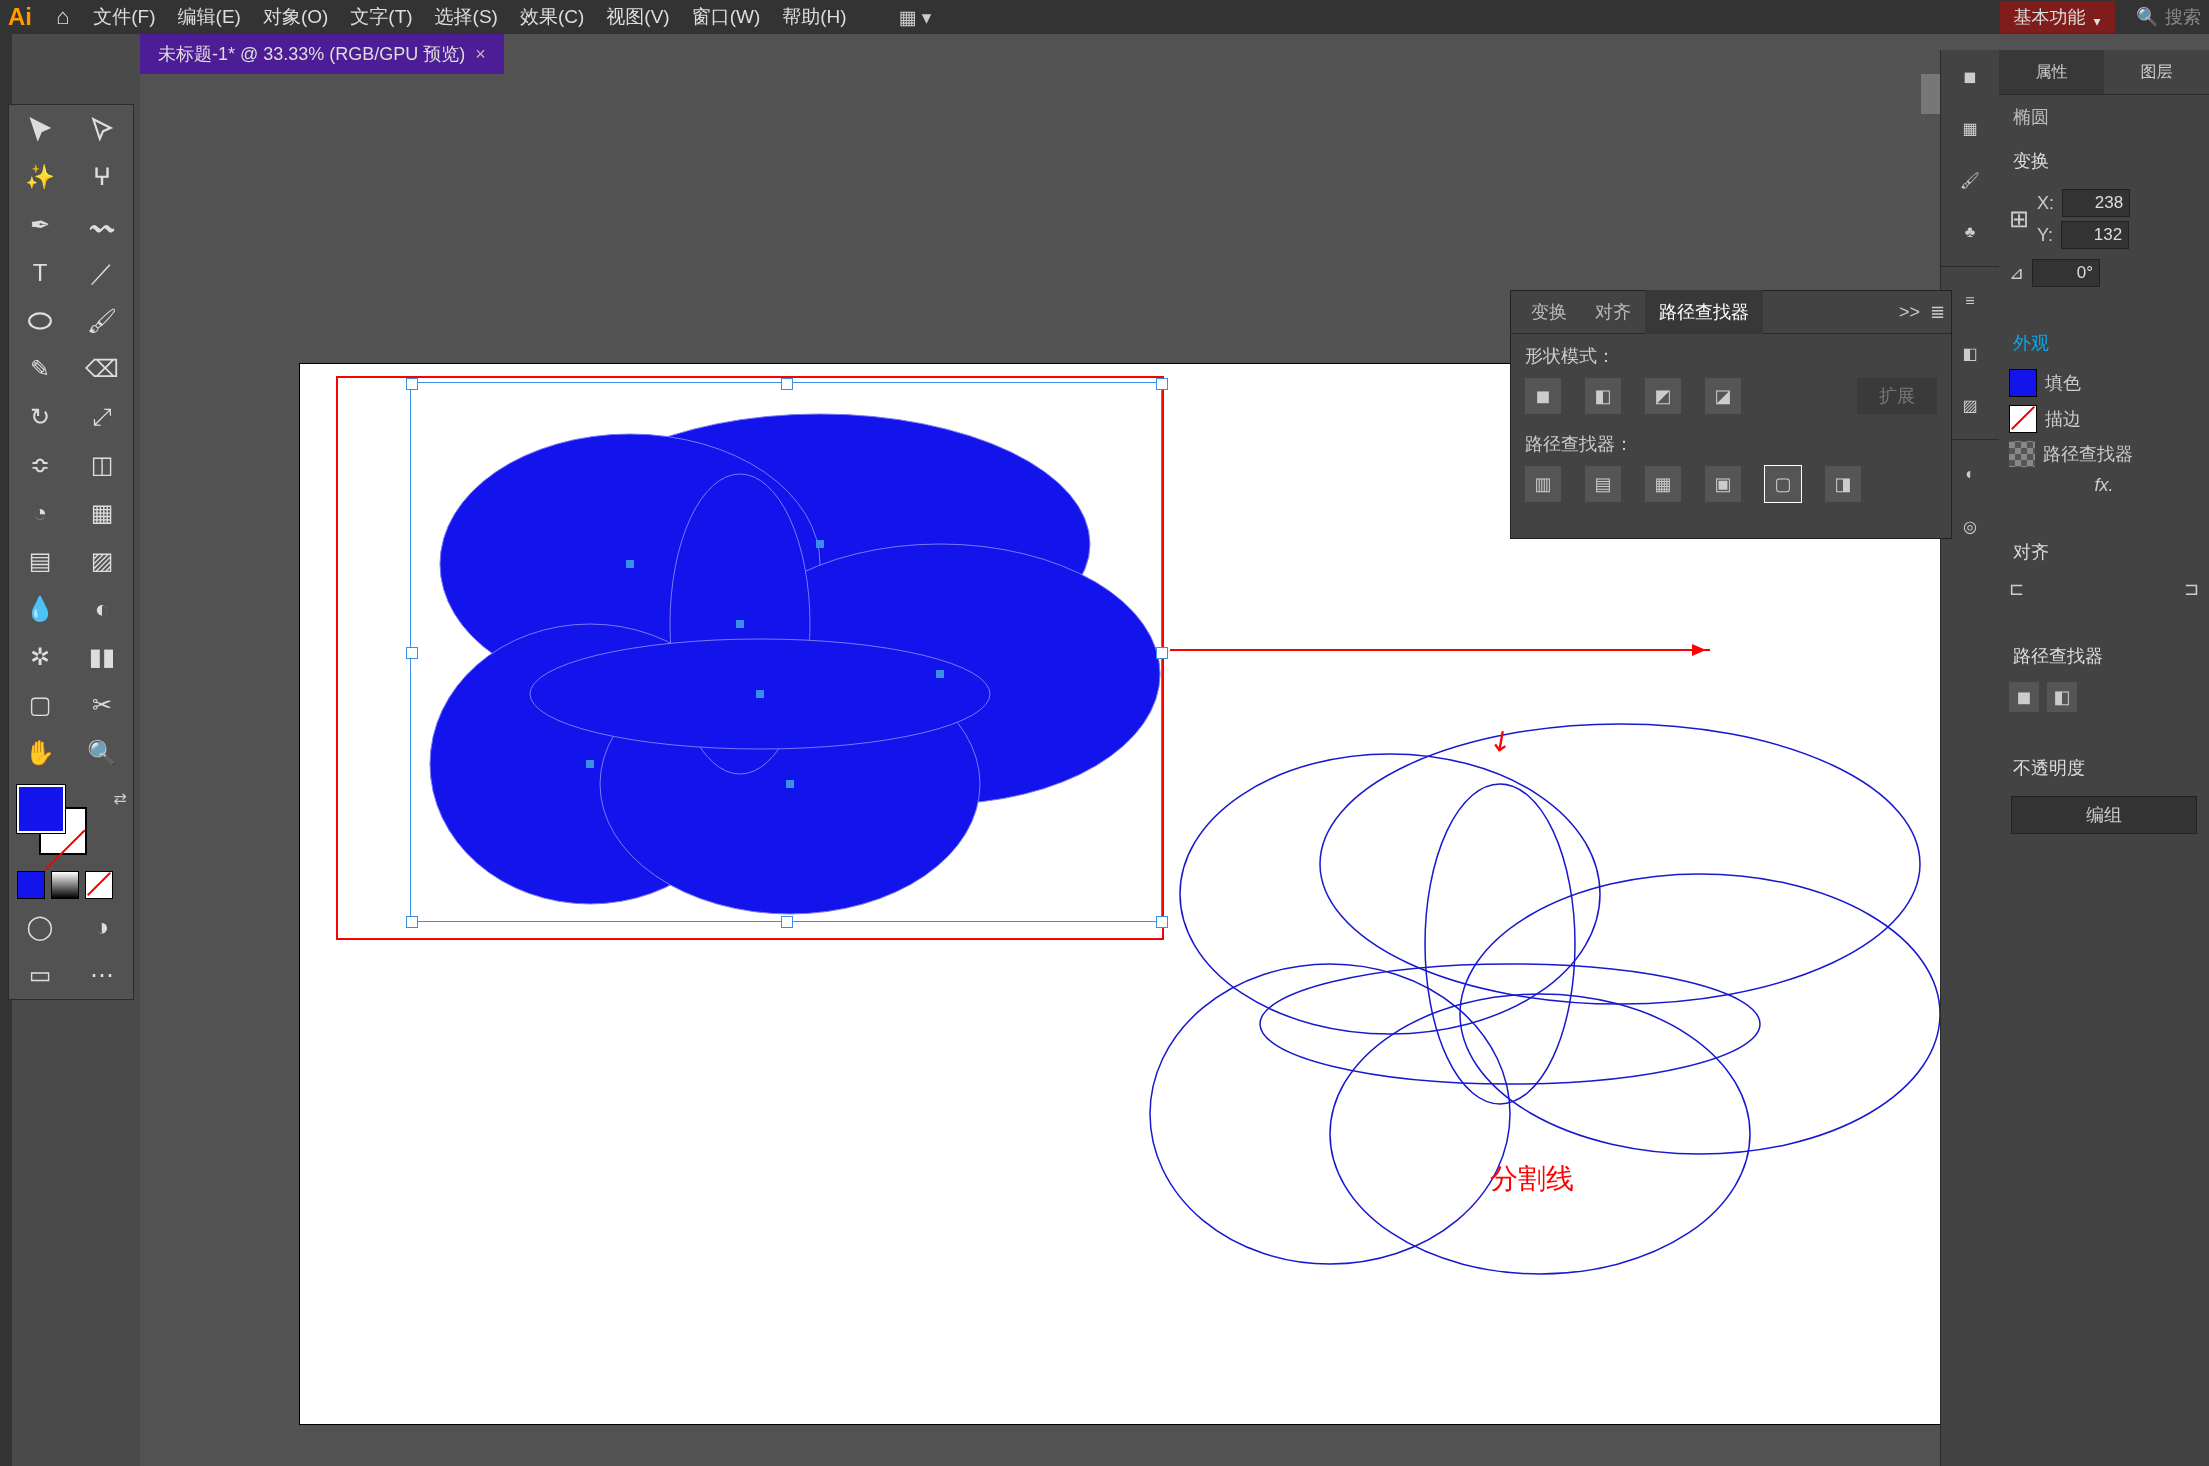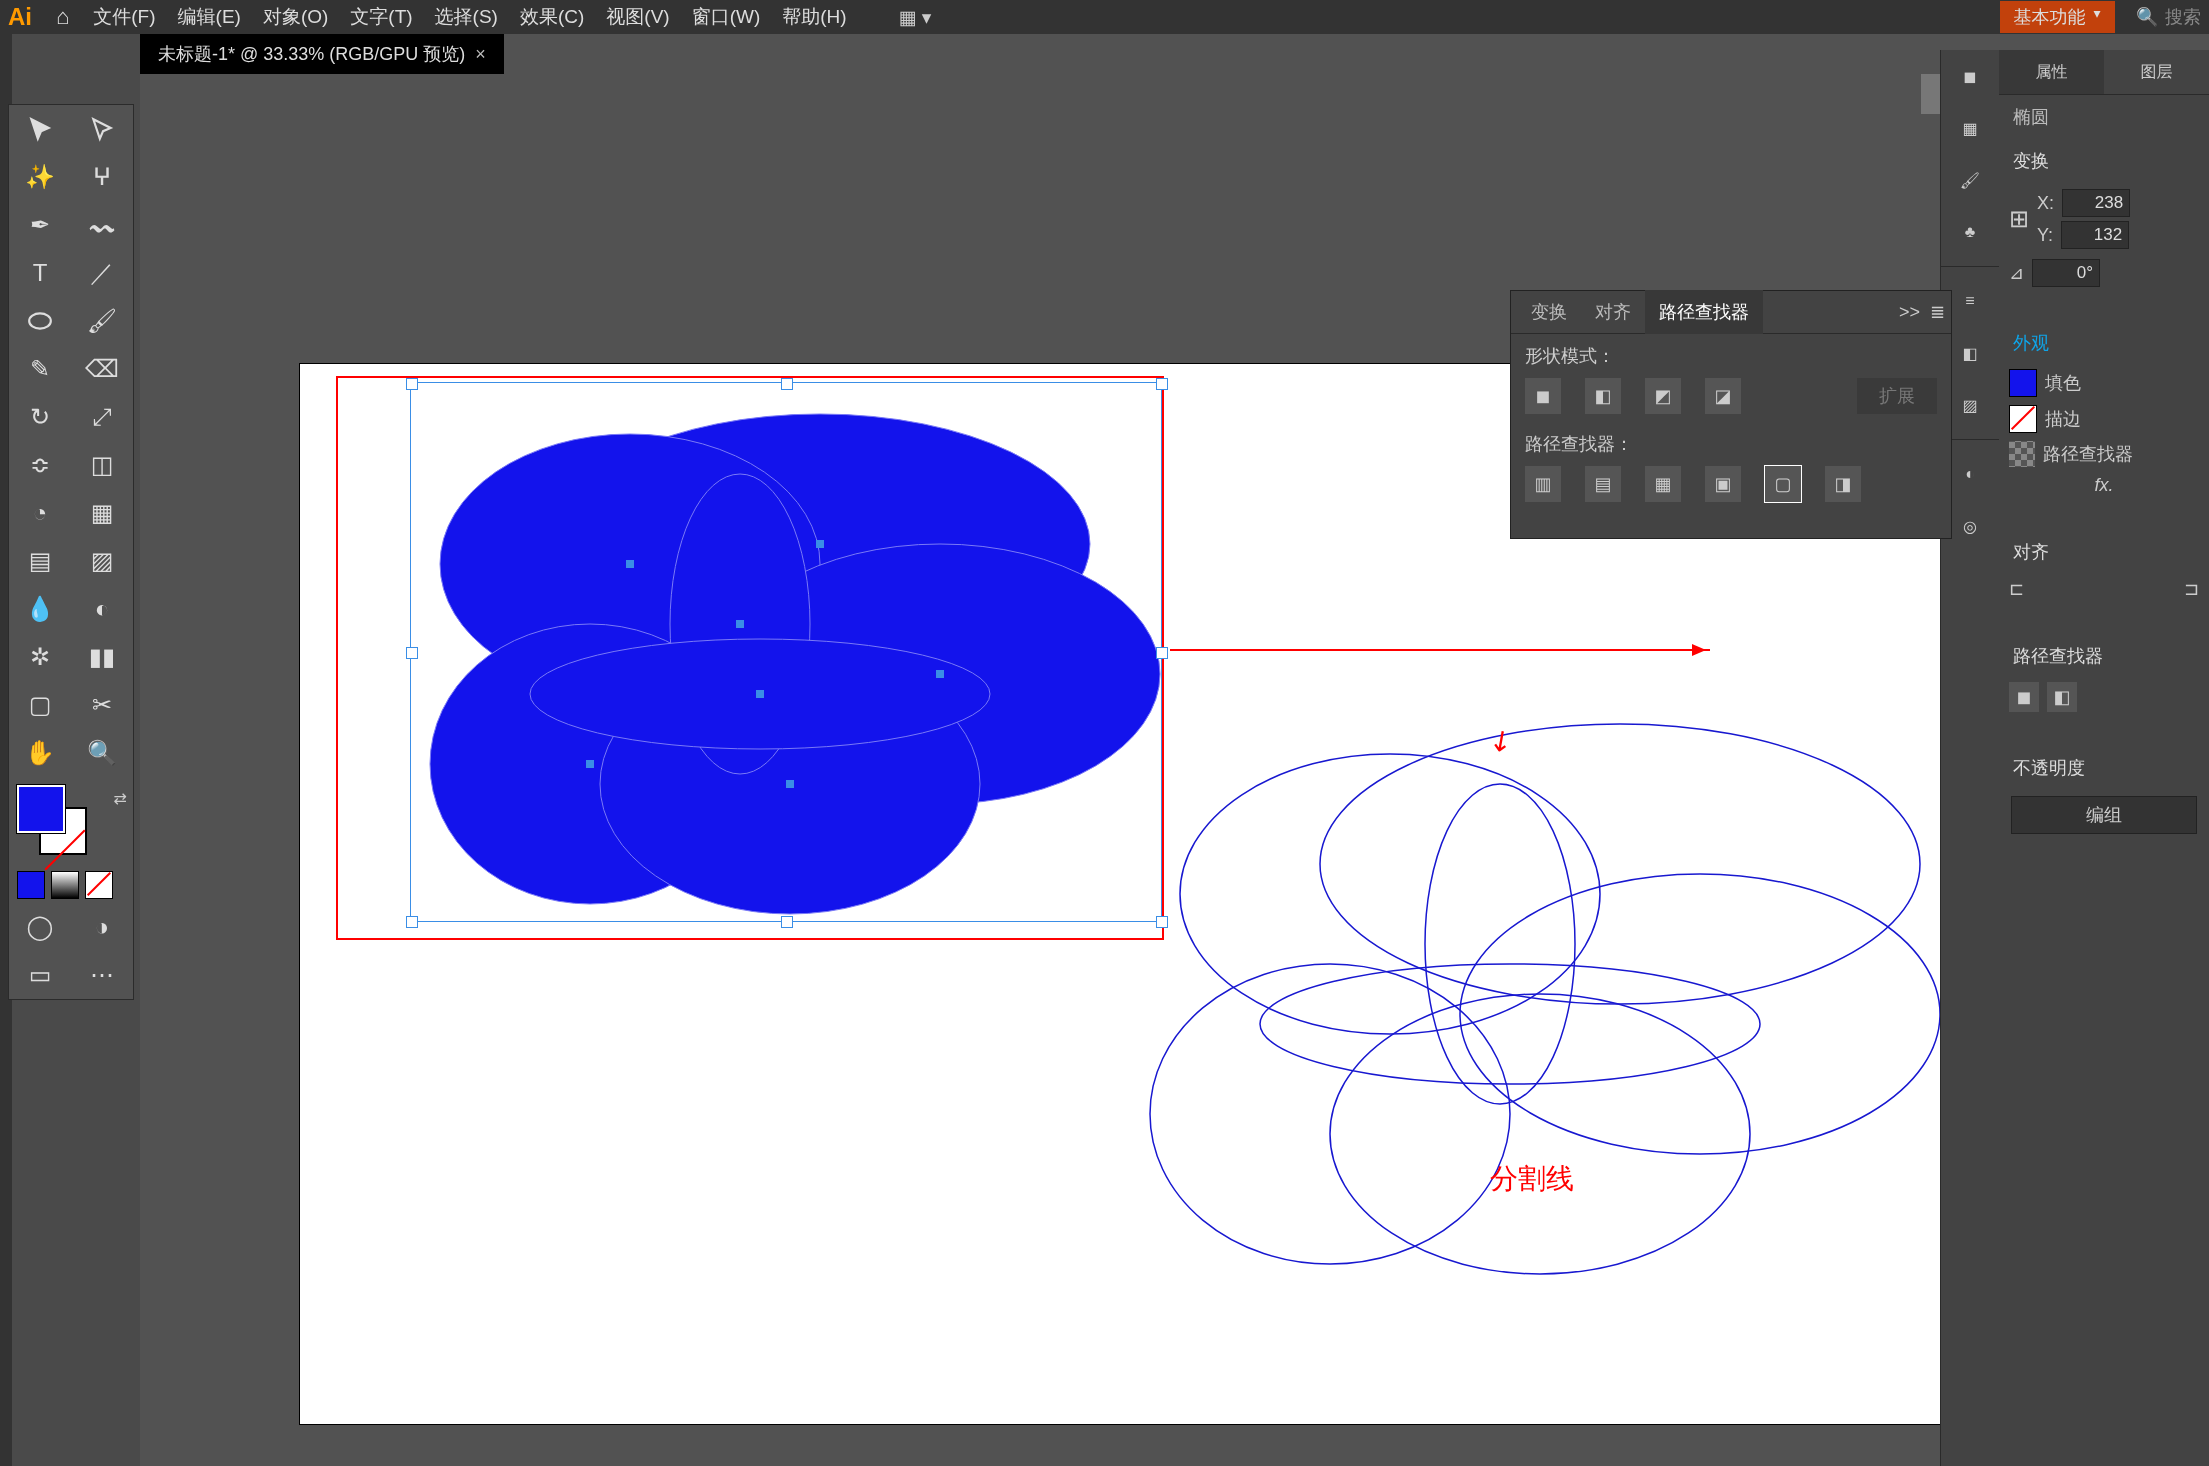--- a/index.html
+++ b/index.html
@@ -1,24 +1,24 @@
 <!DOCTYPE html>
 <html><head>
 <meta charset="utf-8">
 <style>
   html,body{margin:0;padding:0;width:2209px;height:1466px;background:#4a4a4a;font-family:"Microsoft YaHei",sans-serif;color:#ddd;overflow:hidden}
   .menubar{height:34px;background:#333;display:flex;align-items:center;padding:0 8px;font-size:19px}
   .ai-logo{color:#ff9a00;font-weight:bold;font-size:24px;margin-right:24px}
   .home-icon{font-size:22px;margin-right:24px;color:#ddd}
   .menu-item{margin-right:22px;color:#ddd}
   .menu-spacer{flex:1}
-  .workspace-dd{background:#c2410c;padding:4px 14px;display:flex;align-items:flex-start;gap:8px;font-size:18px}
+  .workspace-dd{background:#7f1d1d;padding:4px 14px;display:flex;align-items:flex-end;gap:8px;font-size:18px}
   .search-box{color:#888;font-size:18px;margin-left:22px;display:flex;align-items:center;gap:6px}
   .docktab{height:40px;background:#525252;display:flex;align-items:center;margin-left:140px}
-  .tab{background:#000000;height:40px;display:flex;align-items:center;padding:0 18px;font-size:18px;color:#ddd;gap:10px}
+  .tab{background:#4c1d95;height:40px;display:flex;align-items:center;padding:0 18px;font-size:18px;color:#ddd;gap:10px}
   .tab .close{color:#bbb}
   .left-strip{position:absolute;left:0;top:34px;width:12px;bottom:0;background:#333}
   .toolbox{position:absolute;left:8px;top:104px;width:124px;background:#525252;border:1px solid #2b2b2b}
   .tool-row{display:flex;height:48px}
   .tool{flex:1;display:flex;align-items:center;justify-content:center;color:#ddd;font-size:24px}
   .tool svg{width:26px;height:26px;stroke:#ddd;fill:none;stroke-width:2}
   .swatch-big{width:58px;height:58px;position:relative;margin:6px}
   .fill-sw{position:absolute;left:2px;top:2px;width:44px;height:44px;background:#1313ec;border:2px solid #fff;outline:1px solid #000}
   .stroke-sw{position:absolute;left:24px;top:24px;width:44px;height:44px;background:#fff;border:2px solid #000}
   .stroke-sw::after{content:"";position:absolute;left:-4px;top:40px;width:56px;height:2px;background:red;transform:rotate(-45deg)}

